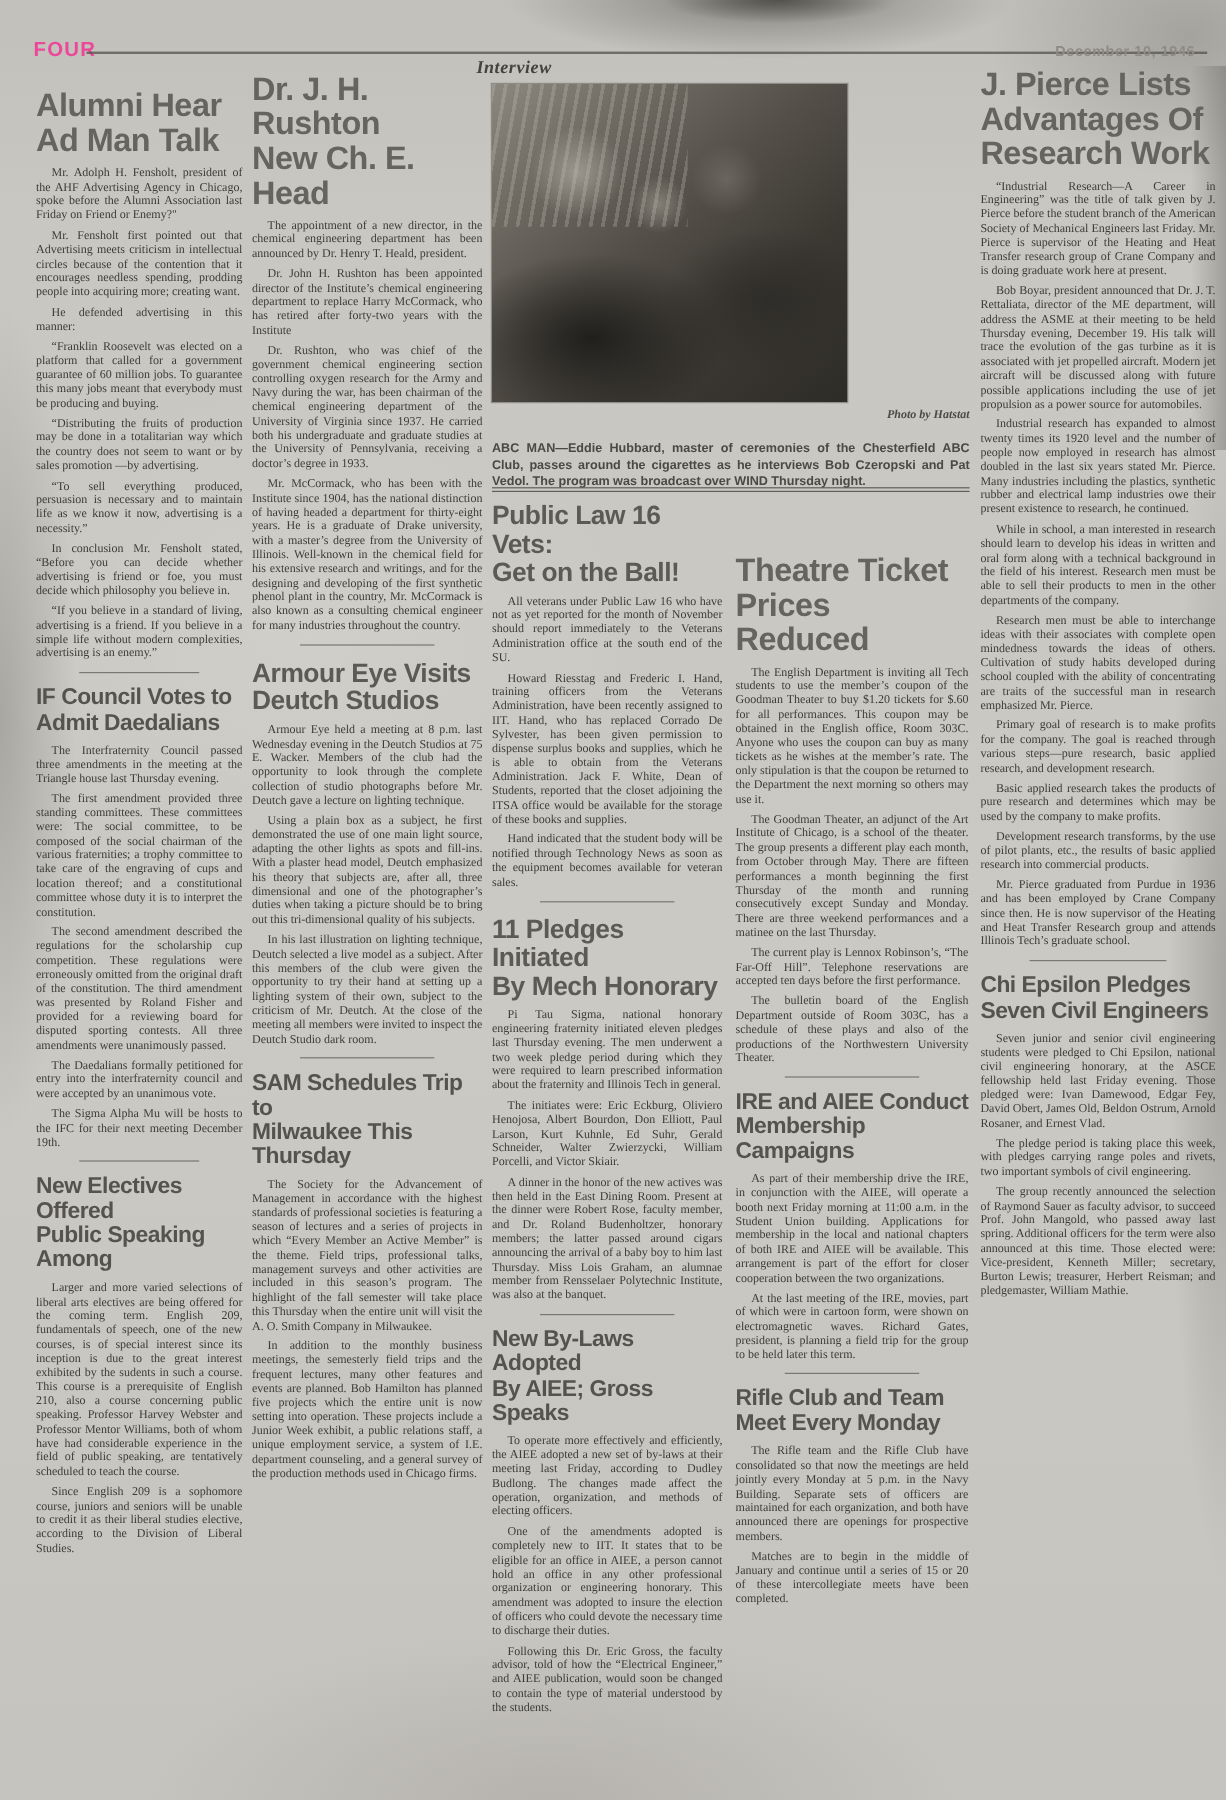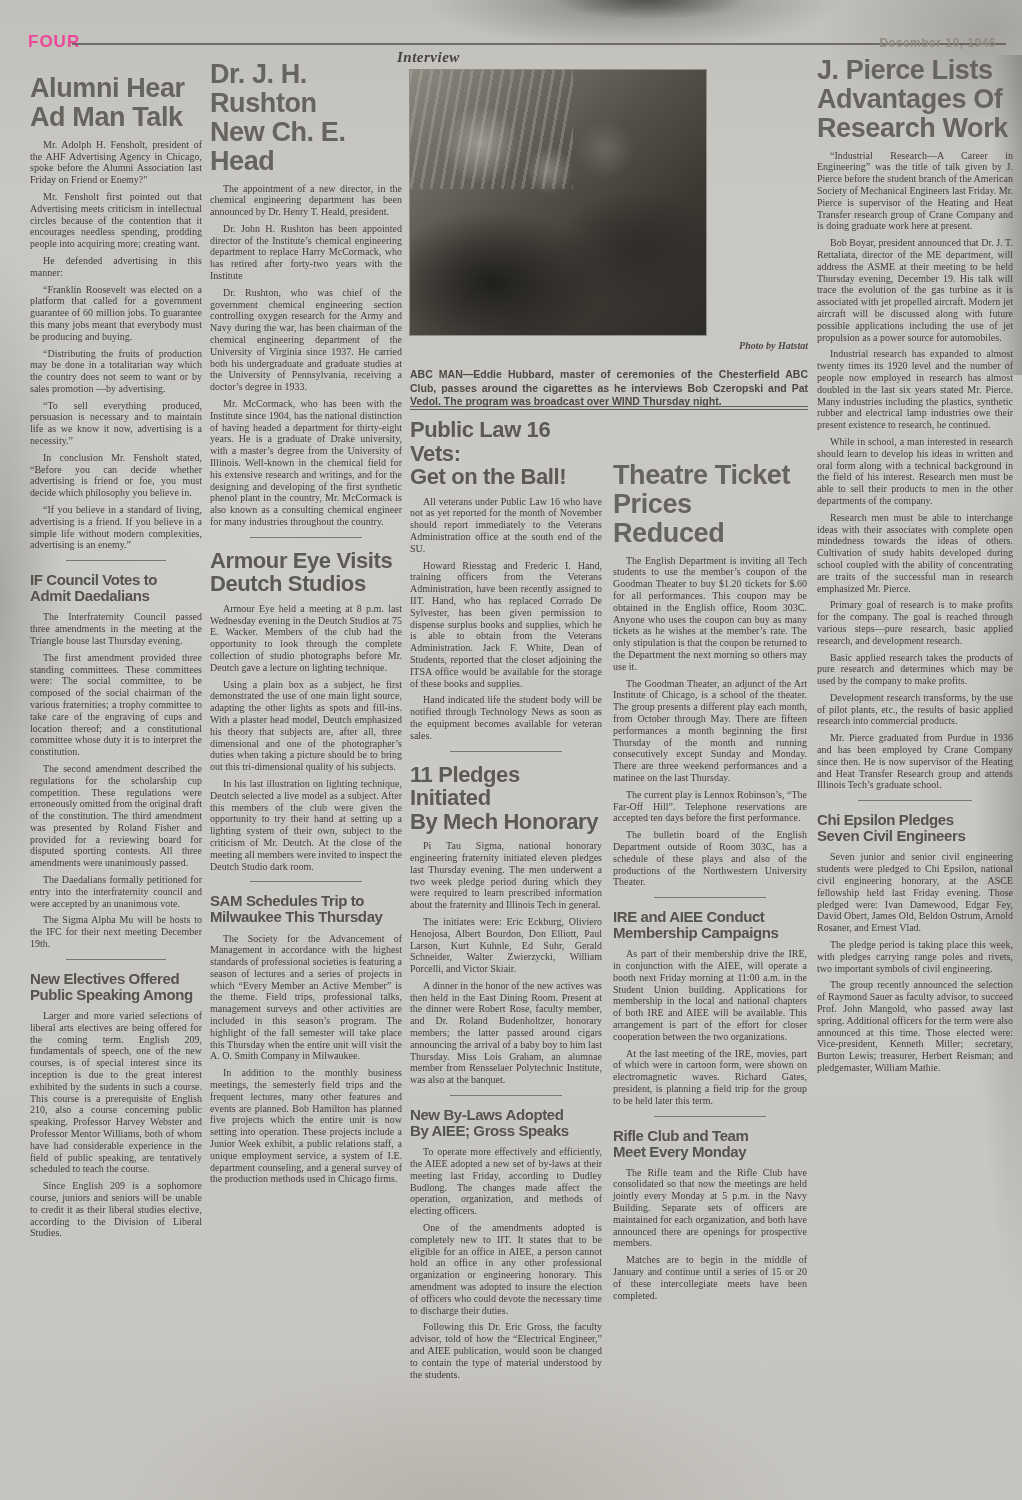--- a/index.html
+++ b/index.html
@@ -50,21 +50,21 @@
   #col-1 { left:30px;  top:74px;  width:172px; }
   #col-2 { left:210px; top:60px;  width:192px; }
   #col-3 { left:410px; top:418px; width:192px; }
   #col-4 { left:613px; top:416px; width:194px;margin-top:45px; }
   #col-5 { left:817px; top:56px;  width:196px; }
 
   .headline { font-family:"Liberation Sans", sans-serif; font-weight:700; line-height:1.07; margin-bottom:7px; letter-spacing:-.4px; }
   .headline span { display:block; }
   .headline.xl { font-size:27px; color:#66645e; }
   .headline.lg { font-size:22px; color:#5c5a54; }
-  .headline.md { font-size:15px; color:#55534d; }
+  .headline.md { font-size:19px; color:#55534d; }
 
   p.body-text { font-size:10px; line-height:1.18; text-align:justify; text-indent:13px; margin-bottom:5px; color:#3e3c38; }
   .article-rule { width:58%; margin:9px auto 11px; border-top:1.5px solid #5e5c56; opacity:.75; }
 
   
   .smudge { position:absolute; pointer-events:none; }
   #smudge-top { left:520px; top:0; width:260px; height:26px;
     background:radial-gradient(ellipse 50% 100% at 50% 0%, rgba(40,38,35,.55), transparent 75%); }
   #smudge-corner { right:0; top:55px; width:30px; height:320px;
     background:linear-gradient(90deg, transparent, rgba(85,83,78,.35)); }
@@ -159,21 +159,21 @@
       </article>
     </div>
     <div class="column" id="col-3">
       <article>
         <h2 class="headline lg">
           <span>Public Law 16 Vets:</span>
           <span>Get on the Ball!</span>
         </h2>
         <p class="body-text">All veterans under Public Law 16 who have not as yet reported for the month of November should report immediately to the Veterans Administration office at the south end of the SU.</p>
         <p class="body-text">Howard Riesstag and Frederic I. Hand, training officers from the Veterans Administration, have been recently assigned to IIT. Hand, who has replaced Corrado De Sylvester, has been given permission to dispense surplus books and supplies, which he is able to obtain from the Veterans Administration. Jack F. White, Dean of Students, reported that the closet adjoining the ITSA office would be available for the storage of these books and supplies.</p>
-        <p class="body-text">Hand indicated life the student body will be notified through Technology News as soon as the equipment becomes available for veteran sales.</p>
+        <p class="body-text">Hand indicated that the student body will be notified through Technology News as soon as the equipment becomes available for veteran sales.</p>
       </article>
       <div class="article-rule"></div>
       <article>
         <h2 class="headline lg">
           <span>11 Pledges Initiated</span>
           <span>By Mech Honorary</span>
         </h2>
         <p class="body-text">Pi Tau Sigma, national honorary engineering fraternity initiated eleven pledges last Thursday evening. The men underwent a two week pledge period during which they were required to learn prescribed information about the fraternity and Illinois Tech in general.</p>
         <p class="body-text">The initiates were: Eric Eckburg, Oliviero Henojosa, Albert Bourdon, Don Elliott, Paul Larson, Kurt Kuhnle, Ed Suhr, Gerald Schneider, Walter Zwierzycki, William Porcelli, and Victor Skiair.</p>
         <p class="body-text">A dinner in the honor of the new actives was then held in the East Dining Room. Present at the dinner were Robert Rose, faculty member, and Dr. Roland Budenholtzer, honorary members; the latter passed around cigars announcing the arrival of a baby boy to him last Thursday. Miss Lois Graham, an alumnae member from Rensselaer Polytechnic Institute, was also at the banquet.</p>

